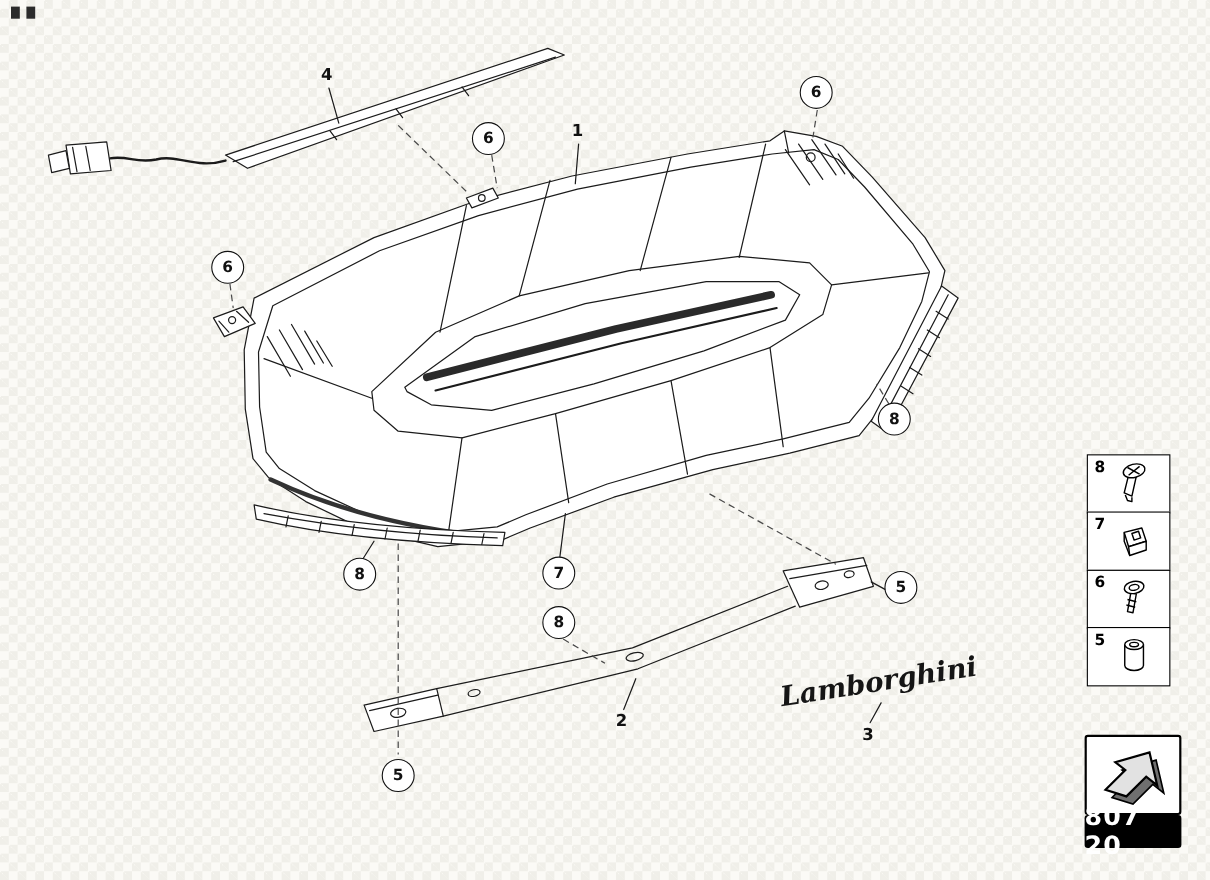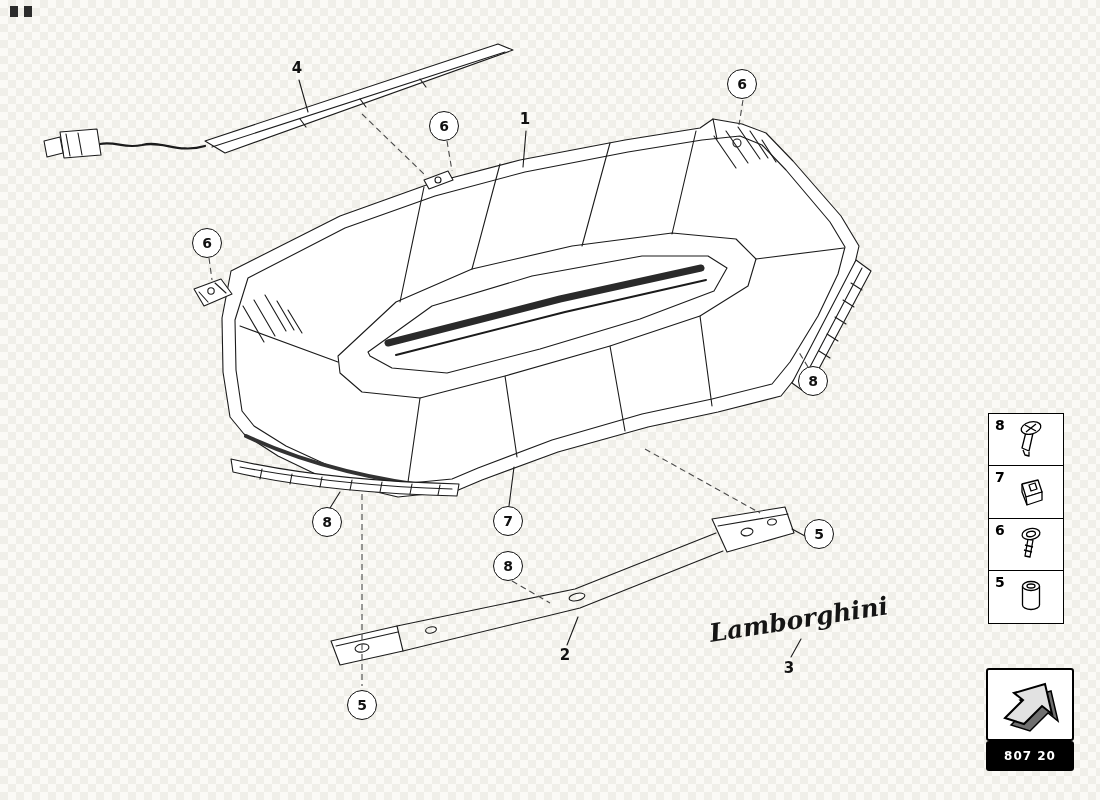--- a/index.html
+++ b/index.html
@@ -38,21 +38,21 @@
   .legend svg{margin-left:10px;}
   .arrowbox{
     position:absolute;left:986px;top:668px;width:88px;height:73px;box-sizing:border-box;
     border:2px solid #000;border-radius:3px;background:#fff;
     display:flex;align-items:center;justify-content:center;z-index:4;
   }
   .pn{
     position:absolute;left:986px;top:741px;width:88px;height:30px;box-sizing:border-box;
     background:#000;color:#fff;border-radius:3px;
     display:flex;align-items:center;justify-content:center;
-    font-weight:bold;font-size:12px;letter-spacing:1px;z-index:4;
+    font-weight:bold;font-size:23px;letter-spacing:1px;z-index:4;
   }
 </style>
 </head>
 <body>
 
 <div class="canvas">
 
   <svg class="art" width="1100" height="800" viewBox="0 0 1100 800">
 
     <g fill="#2b2b2b">

